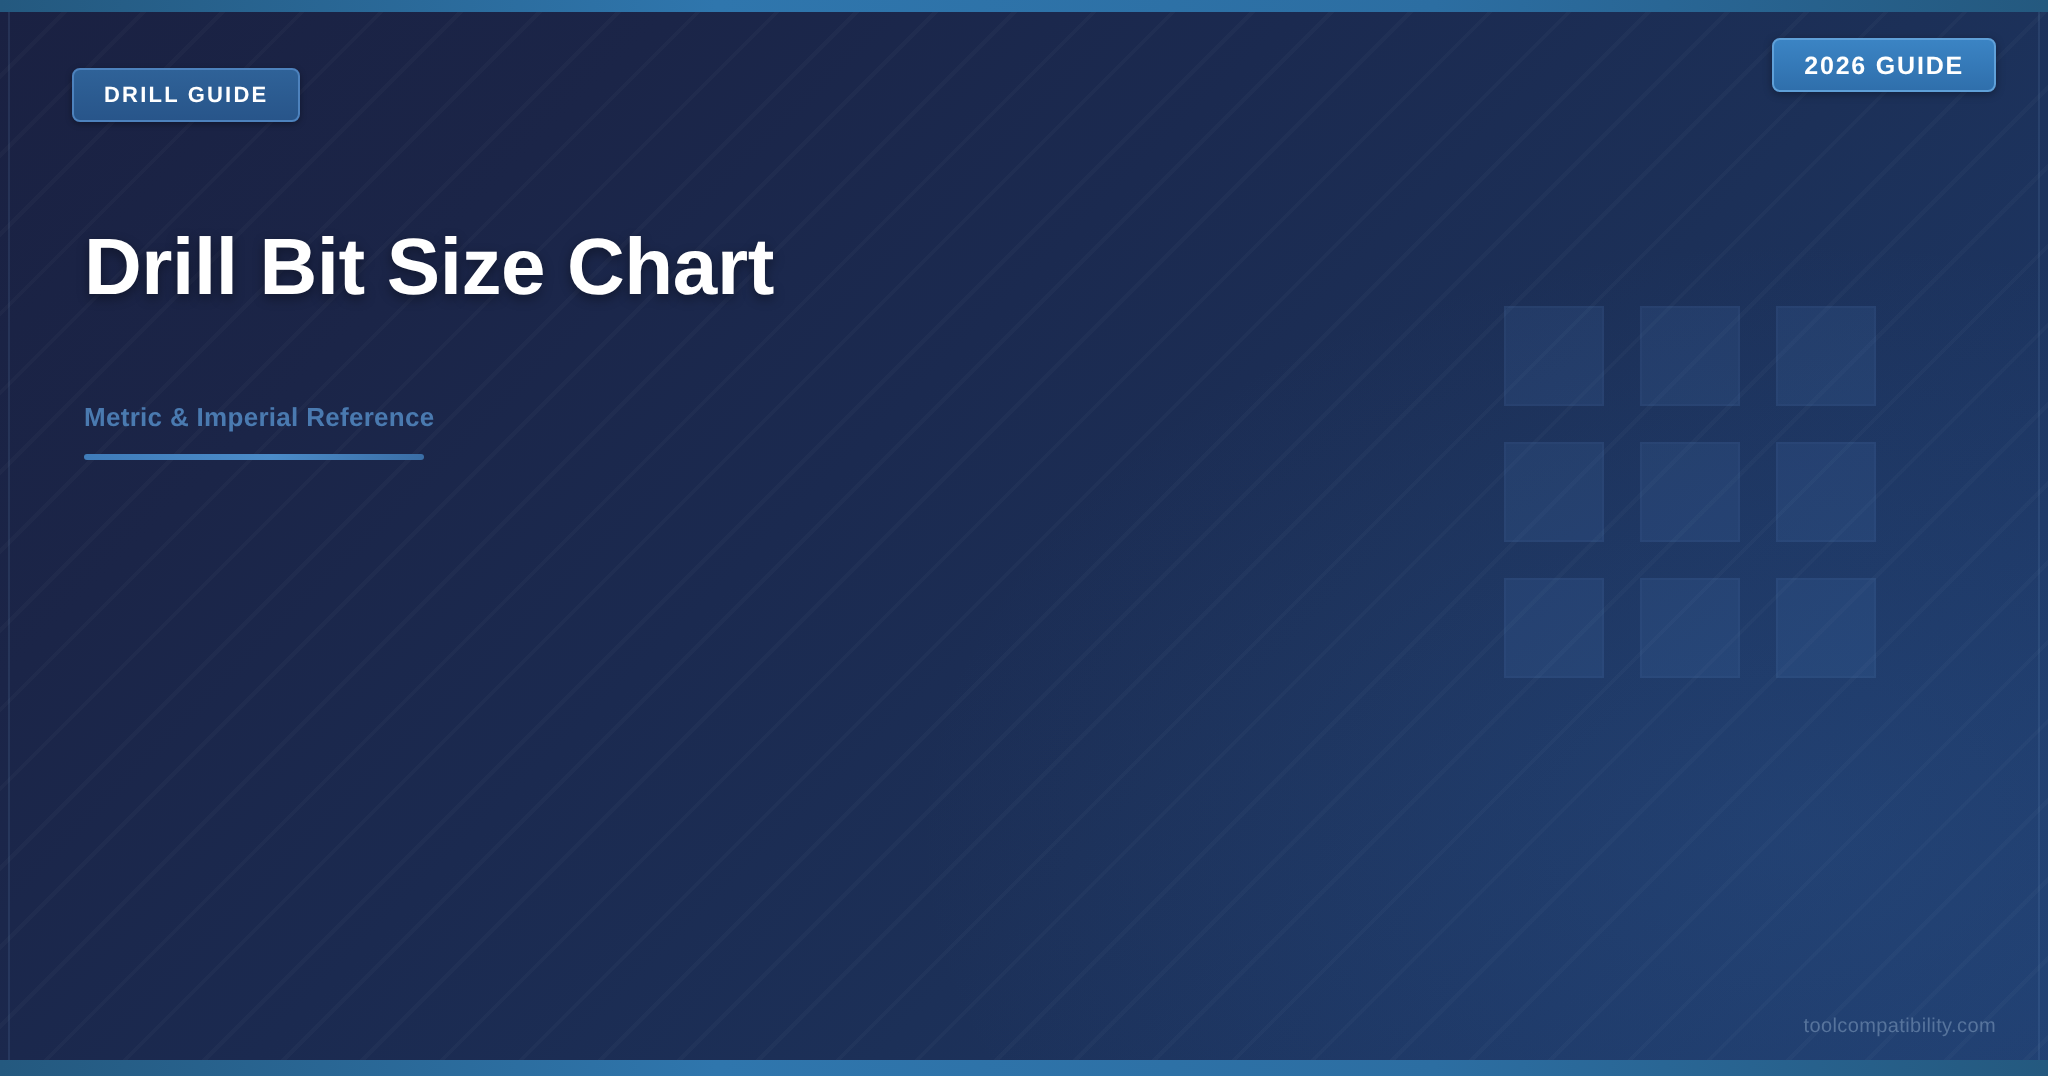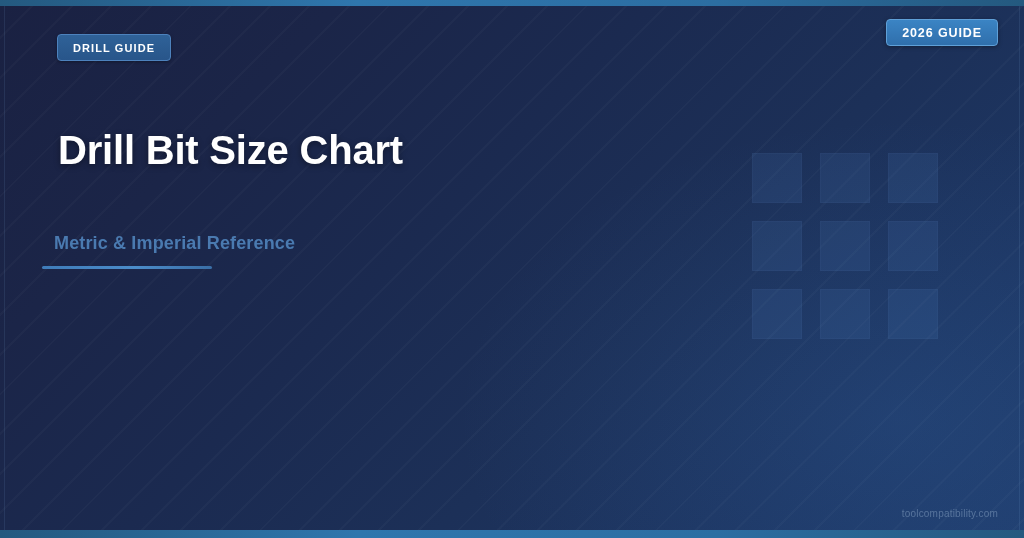--- a/index.html
+++ b/index.html
@@ -87,21 +87,20 @@
     position: absolute;
     display: inline-flex;
     align-items: center;
     justify-content: center;
     border-radius: 4px;
     font-weight: bold;
     letter-spacing: 1.1px;
     color: #ffffff;
     white-space: nowrap;
     z-index: 8;
-    margin-left: 21px;
   }
 
   #badge-category {
     left: 36px;
     top: 34px;
     height: 25px;
     padding: 0 15px;
     font-size: 11px;
     background: linear-gradient(180deg, #2f6298 0%, #28558a 100%);
     border: 1px solid #4d82bd;
@@ -122,33 +121,33 @@
 
   
   .headline-block {
     position: absolute;
     left: 42px;
     top: 112px;
     z-index: 7;
   }
 
   #page-title {
-    margin: 16px;
+    margin: 0;
     font-size: 40px;
     line-height: 1.12;
     font-weight: bold;
     color: #ffffff;
     letter-spacing: -0.2px;
     text-shadow: 0 2px 6px rgba(0,0,0,0.38);
   }
 
   #page-subtitle {
-    margin: 12px;
+    margin: 0;
     padding-top: 44px;
-    font-size: 18px;
+    font-size: 13px;
     font-weight: bold;
     color: #4a7ab0;
     letter-spacing: 0.15px;
   }
 
   #subtitle-underline {
     margin-top: 11px;
     width: 170px;
     height: 3px;
     border-radius: 2px;

